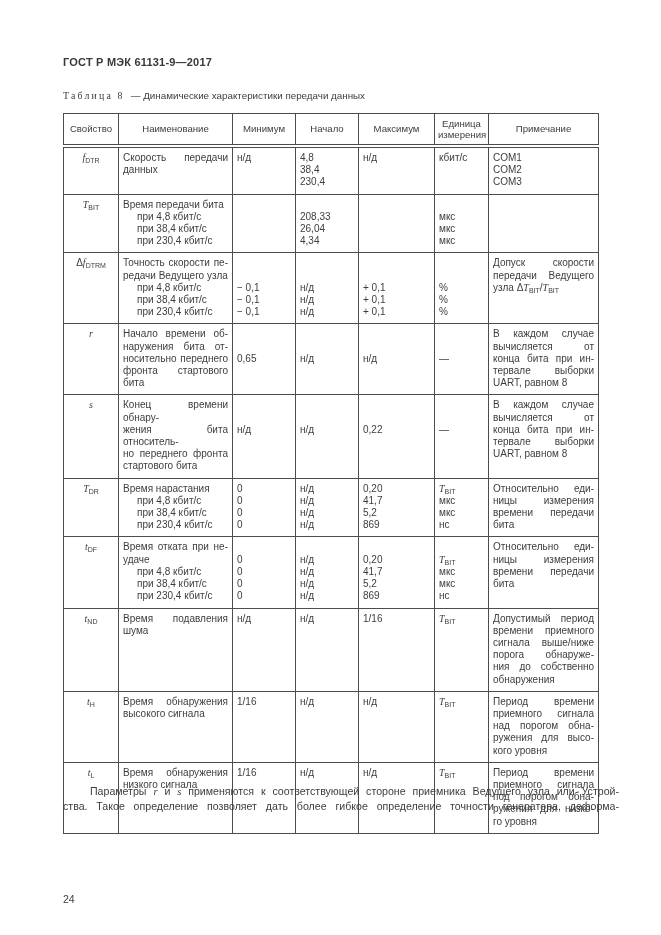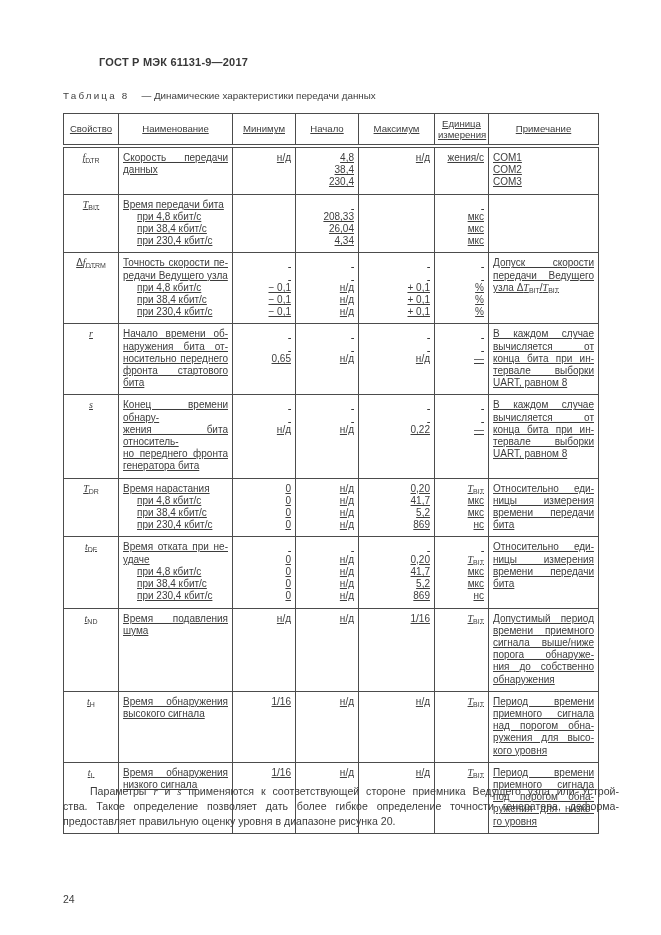--- a/index.html
+++ b/index.html
@@ -5,49 +5,49 @@
   html,body{margin:0;padding:0;}
   body{
     width:661px;height:935px;position:relative;
     background:#ffffff;
     font-family:"Liberation Sans",sans-serif;
     color:#3d3d3d;
     -webkit-font-smoothing:antialiased;
   }
   .doc-header{
     position:absolute;left:63px;top:56px;
-    font-size:11px;font-weight:bold;letter-spacing:.2px;color:#383838;margin-left:36px;
+    font-size:11px;font-weight:bold;letter-spacing:.2px;color:#383838;
   }
   .caption{
     position:absolute;left:63px;top:90px;
     font-size:9.8px;color:#3d3d3d;white-space:nowrap;
   }
-  .caption .cap-label{letter-spacing:2.2px;margin-right:12px;}
-  .tbl-wrap{position:absolute;left:63px;top:113px;width:535px;text-decoration:underline;}
+  .caption .cap-label{letter-spacing:2.2px;margin-right:6px;font-family:Liberation Serif, serif;}
+  .tbl-wrap{position:absolute;left:63px;top:113px;width:535px;}
   table.tbl{
     border-collapse:collapse;table-layout:fixed;width:535px;
   }
   .tbl th,.tbl td{
     border:1px solid #4c4c4c;
     vertical-align:top;
     font-size:10px;
     padding:4px 4px 5px 4px;
   }
   .tbl thead th{
     vertical-align:middle;text-align:center;
     font-weight:normal;font-size:9.6px;line-height:11.5px;
     height:26px;padding:2px 3px;
     border-bottom:4px double #4c4c4c;
     color:#3d3d3d;
   }
   .ln{line-height:12.2px;min-height:12.2px;white-space:normal;}
   .ln.fill{text-align:justify;text-align-last:justify;}
   .ln.ind{padding-left:14px;}
   .c-sym{text-align:center;padding-top:5px;}
-  .c-val{text-align:right;}
+  .c-val{text-align:left;}
   .c-name{padding-left:6px;padding-right:4px;margin-left:48px;}
   .c-note{padding-left:6px;padding-right:5px;}
   .tbl i, .footnote i{
     font-family:"Liberation Serif",serif;
     font-style:italic;
   }
   sub{font-size:7px;line-height:0;vertical-align:-2px;letter-spacing:0;}
   .footnote{
     position:absolute;left:63px;top:784px;width:556px;
     font-size:10.6px;color:#3d3d3d;
@@ -103,21 +103,21 @@
           </td>
           <td class="c-val">
             <div class="ln">4,8</div>
             <div class="ln">38,4</div>
             <div class="ln">230,4</div>
           </td>
           <td class="c-val">
             <div class="ln">н/д</div>
           </td>
           <td class="c-val">
-            <div class="ln">жения/с</div>
+            <div class="ln">кбит/с</div>
           </td>
           <td class="c-note">
             <div class="ln">COM1</div>
             <div class="ln">COM2</div>
             <div class="ln">COM3</div>
           </td>
         </tr>
         <tr>
           <td class="c-sym">
             <div class="ln"><i>T</i><sub>BIT</sub></div>
@@ -229,21 +229,21 @@
           </td>
         </tr>
         <tr>
           <td class="c-sym">
             <div class="ln"><i>s</i></div>
           </td>
           <td class="c-name">
             <div class="ln fill">Конец времени обнару-</div>
             <div class="ln fill">жения бита относитель-</div>
             <div class="ln fill">но переднего фронта</div>
-            <div class="ln">генератора бита</div>
+            <div class="ln">стартового бита</div>
           </td>
           <td class="c-val">
             <div class="ln">&nbsp;</div>
             <div class="ln">&nbsp;</div>
             <div class="ln">н/д</div>
           </td>
           <td class="c-val">
             <div class="ln">&nbsp;</div>
             <div class="ln">&nbsp;</div>
             <div class="ln">н/д</div>
@@ -438,16 +438,15 @@
             <div class="ln">го уровня</div>
           </td>
         </tr>
       </tbody>
   </table>
 </div>
 
 <div class="footnote" id="footnote">
     <div class="fl fill indent">Параметры <i>r</i> и <i>s</i> применяются к соответствующей стороне приемника Ведущего узла или Устрой-</div>
     <div class="fl fill">ства. Такое определение позволяет дать более гибкое определение точности генератора, деформа-</div>
-    <div class="fl">предоставляет правильную оценку уровня в диапазоне рисунка 20.</div>
   </div>
 
 <div class="page-num">24</div>
 
 </body></html>

